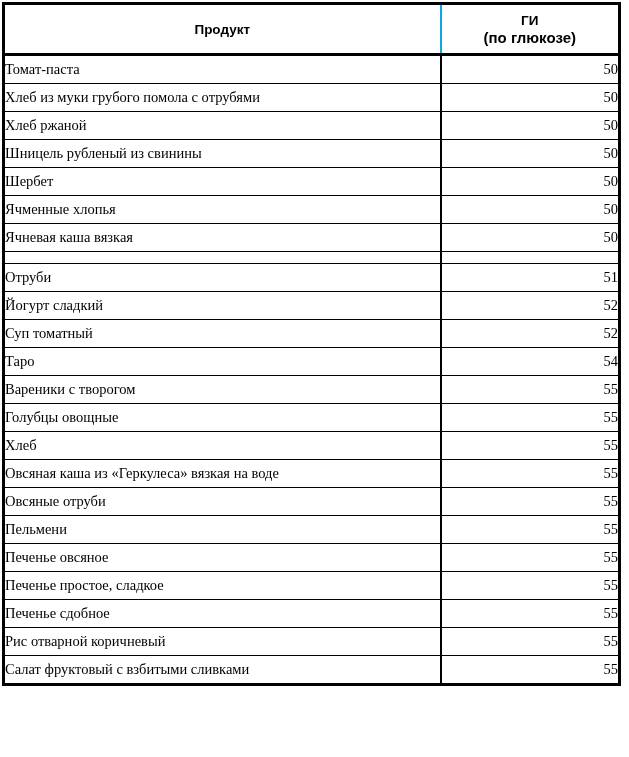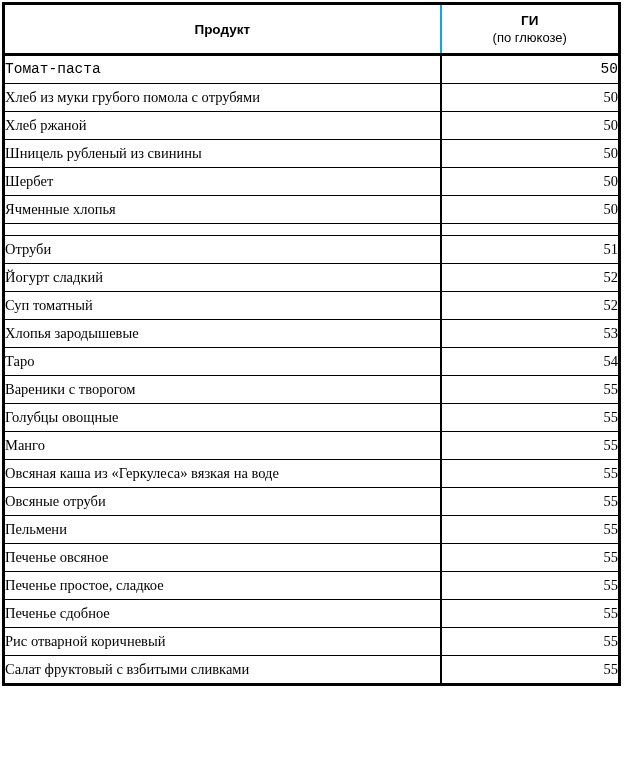--- a/index.html
+++ b/index.html
@@ -42,36 +42,35 @@
     vertical-align: middle;
     padding: 0;
     height: 48px;
     border-bottom: 3px solid #000000;
   }
   thead th.th-product {
     border-right: 2px solid #0ea5e9;
   }
   thead th .sub {
     display: block;
-    font-size: 13px;
-    font-weight: normal;
+    font-size: 15px;
+    font-weight: bold;
   }
 
   
   tbody tr.data-row td {
     height: 27px;
     font-size: 14.5px;
     line-height: 17px;
     border-top: 1.3px solid #000000;
     padding: 0;
     vertical-align: middle;
   }
   tbody tr.data-row:first-child td {
     border-top: none;
-    font-family: Liberation Mono, monospace;
   }
   td.cell-product {
     text-align: left;
     padding-left: 10px;
     border-right: 2px solid #000000;
     white-space: nowrap;
   }
   td.cell-value {
     text-align: right;
     font-size: 14.5px;
@@ -124,54 +123,54 @@
           <td class="cell-value">50</td>
         </tr>
         <tr class="data-row">
           <td class="cell-product">Шербет</td>
           <td class="cell-value">50</td>
         </tr>
         <tr class="data-row">
           <td class="cell-product">Ячменные хлопья</td>
           <td class="cell-value">50</td>
         </tr>
+        <tr class="data-row">
+          <td class="cell-product">Ячневая каша вязкая</td>
+          <td class="cell-value">50</td>
+        </tr>
         <tr class="group-separator">
           <td class="sep-product"></td>
           <td></td>
         </tr>
         <tr class="data-row">
           <td class="cell-product">Отруби</td>
           <td class="cell-value">51</td>
         </tr>
         <tr class="data-row">
           <td class="cell-product">Йогурт сладкий</td>
           <td class="cell-value">52</td>
         </tr>
         <tr class="data-row">
           <td class="cell-product">Суп томатный</td>
           <td class="cell-value">52</td>
         </tr>
         <tr class="data-row">
-          <td class="cell-product">Хлопья зародышевые</td>
-          <td class="cell-value">53</td>
-        </tr>
-        <tr class="data-row">
           <td class="cell-product">Таро</td>
           <td class="cell-value">54</td>
         </tr>
         <tr class="data-row">
           <td class="cell-product">Вареники с творогом</td>
           <td class="cell-value">55</td>
         </tr>
         <tr class="data-row">
           <td class="cell-product">Голубцы овощные</td>
           <td class="cell-value">55</td>
         </tr>
         <tr class="data-row">
-          <td class="cell-product">Манго</td>
+          <td class="cell-product">Хлеб</td>
           <td class="cell-value">55</td>
         </tr>
         <tr class="data-row">
           <td class="cell-product">Овсяная каша из «Геркулеса» вязкая на воде</td>
           <td class="cell-value">55</td>
         </tr>
         <tr class="data-row">
           <td class="cell-product">Овсяные отруби</td>
           <td class="cell-value">55</td>
         </tr>

